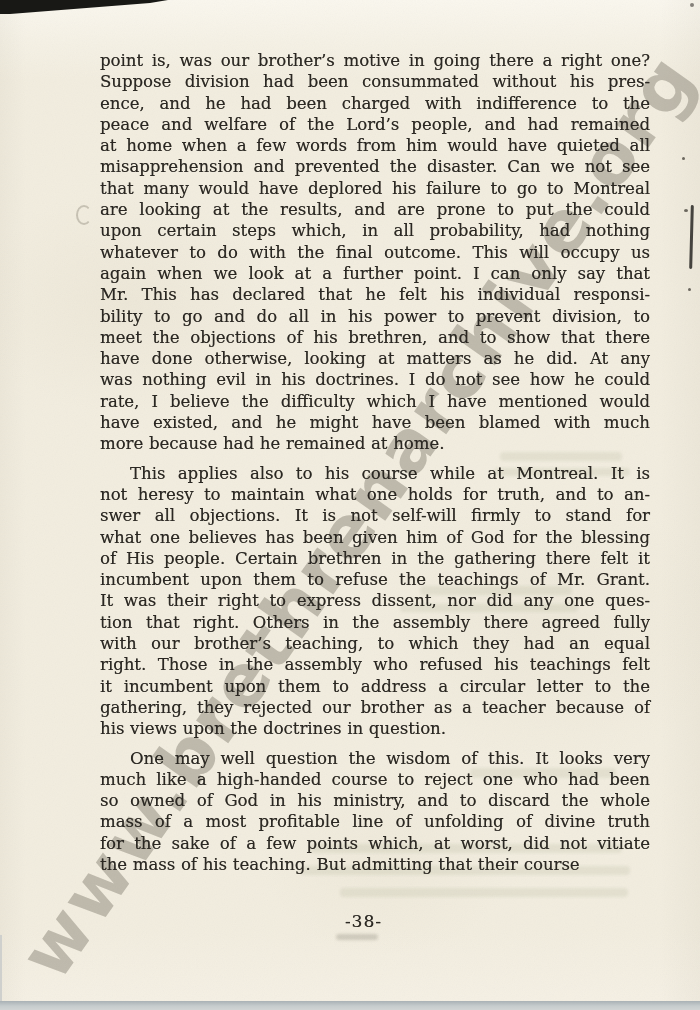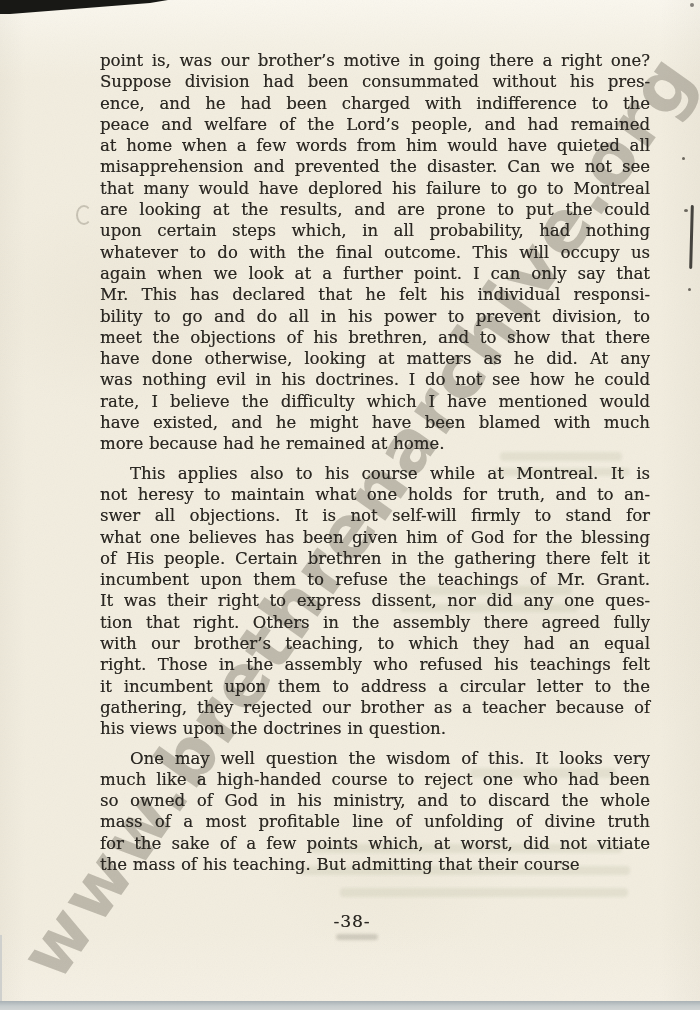--- a/index.html
+++ b/index.html
@@ -67,21 +67,21 @@
     word-spacing: 0.5px;
   }
   .paragraph + .paragraph { margin-top: 8px; }
   .line { text-align: justify; text-align-last: justify; }
   .line.para-last { text-align-last: left; }
   .paragraph.indent .line.first { text-indent: 30px; }
   .line b { font-weight: bold; }
   .page-number {
     position: absolute;
     left: 322px; top: 911px; width: 60px;
-    text-align: center;
+    text-align: right;
     z-index: 2;
     font-size: 17px;
     color: #27241f;
     text-shadow: 0.2px 0.3px 0 rgba(42,38,30,0.6);
     letter-spacing: 1px;
   }
   .number-smudge {
     position: absolute;
     left: 336px; top: 934px; width: 42px; height: 6px;
     background: rgba(120,115,100,0.28);

